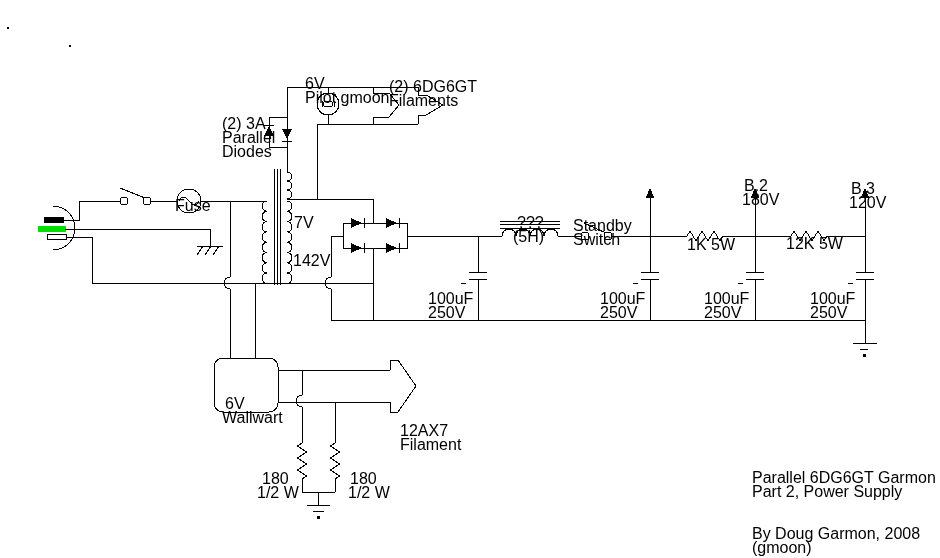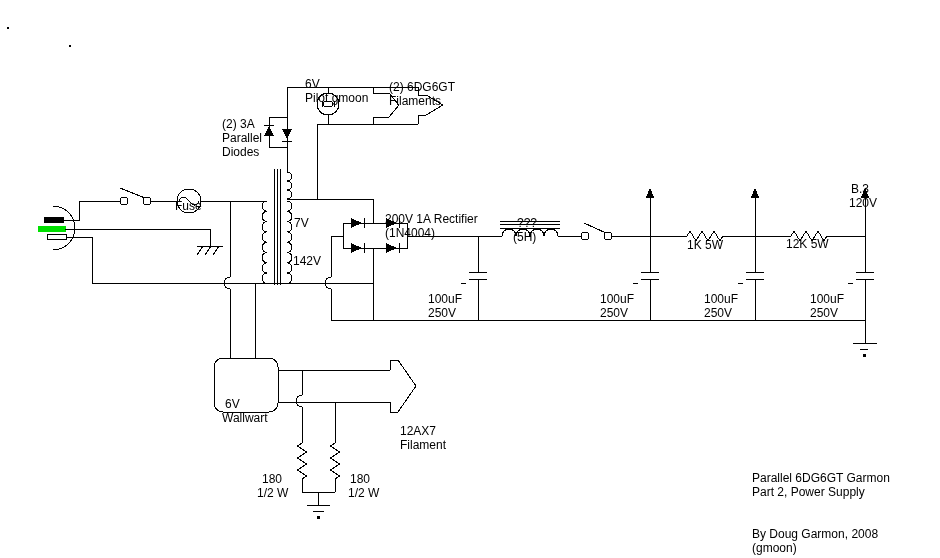--- a/index.html
+++ b/index.html
@@ -1,18 +1,18 @@
 <!DOCTYPE html>
 <html><head>
 <meta charset="utf-8">
 <style>
   html,body { margin:0; padding:0; background:#fff; }
   .canvas {
     position:relative; width:940px; height:558px; background:#ffffff;
-    font-family:"Liberation Sans", sans-serif; font-size:12px; color:#000;
+    font-family:"Liberation Sans", sans-serif; font-size:16px; color:#000;
     overflow:hidden;
   }
   svg.art { position:absolute; left:0; top:0; }
   svg.art * { shape-rendering:crispEdges; }
   .lbl { position:absolute; line-height:14px; white-space:pre; }
   .lbl div { height:14px; }
 </style>
 </head>
 <body>
 
@@ -207,37 +207,40 @@
   </div>
   <div class="lbl" style="left:175px;top:171px">
     <div>Fuse</div>
   </div>
   <div class="lbl" style="left:294px;top:188px">
     <div>7V</div>
   </div>
   <div class="lbl" style="left:293px;top:226px">
     <div>142V</div>
   </div>
-  <div class="lbl" style="left:385px;top:184px">
-    <div>200V 1A Rectifier</div><div>(1N4004)</div>
-  </div>
   <div class="lbl" style="left:428px;top:264px">
     <div>100uF</div><div>250V</div>
   </div>
   <div class="lbl" style="left:600px;top:264px">
     <div>100uF</div><div>250V</div>
   </div>
   <div class="lbl" style="left:704px;top:264px">
     <div>100uF</div><div>250V</div>
   </div>
   <div class="lbl" style="left:810px;top:264px">
     <div>100uF</div><div>250V</div>
   </div>
   <div class="lbl" style="left:517px;top:188px">
     <div>???</div><div style="margin-left:-4px">(5H)</div>
+  </div>
+  <div class="lbl" style="left:573px;top:191px">
+    <div>Standby</div><div>Switch</div>
+  </div>
+  <div class="lbl" style="left:744px;top:151px">
+    <div>B.2</div><div style="margin-left:-2px">180V</div>
   </div>
   <div class="lbl" style="left:851px;top:154px">
     <div>B.3</div><div style="margin-left:-2px">120V</div>
   </div>
   <div class="lbl" style="left:687px;top:210px">
     <div>1K 5W</div>
   </div>
   <div class="lbl" style="left:786px;top:209px">
     <div>12K 5W</div>
   </div>

